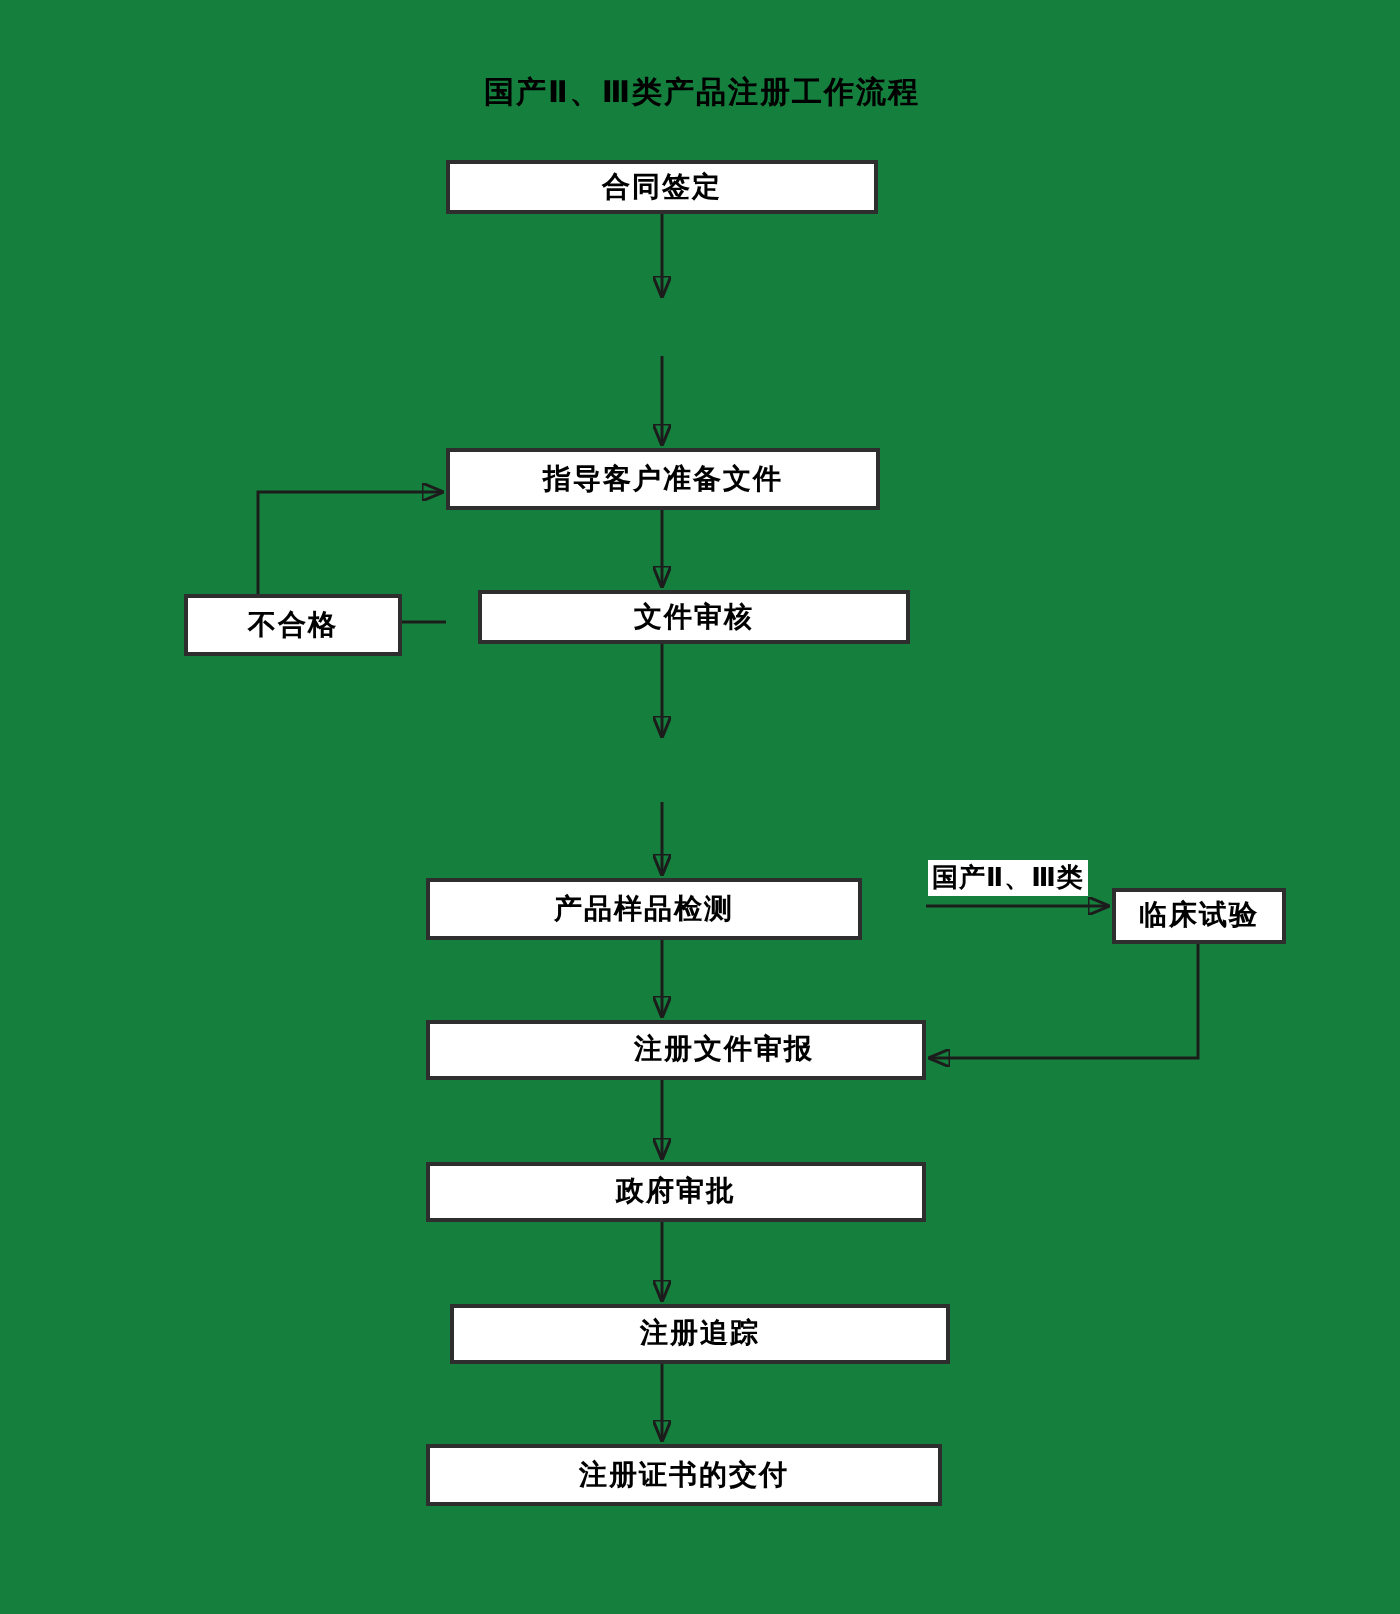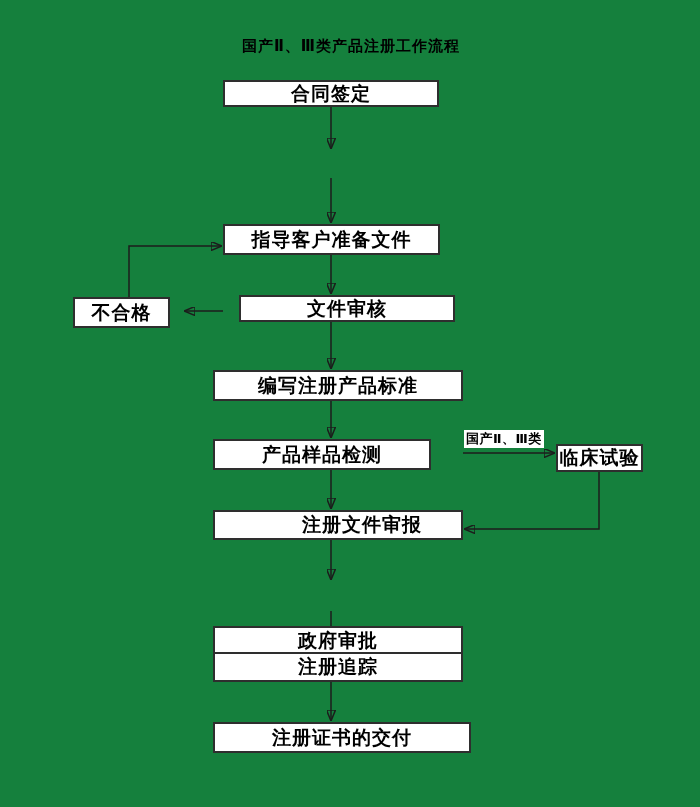--- a/index.html
+++ b/index.html
@@ -24,36 +24,36 @@
     white-space: nowrap;
   }
   .node {
     position: absolute;
     box-sizing: border-box;
     border: 2px solid #2e2e2e;
     background: #ffffff;
     display: flex;
     align-items: center;
     justify-content: center;
-    font-size: 19px;
+    font-size: 14px;
     font-weight: 700;
     letter-spacing: 1px;
     white-space: nowrap;
   }
   .n-contract       { left: 223px; top:  80px; width: 216px; height: 27px; }
   .n-classification { left: 223px; top: 150px; width: 216px; height: 28px; }
   .n-guide          { left: 223px; top: 224px; width: 217px; height: 31px; font-family: Liberation Mono, monospace; }
   .n-review         { left: 223px; top: 295px; width: 216px; height: 27px; margin-left: 16px; }
-  .n-unqualified    { left:  73px; top: 297px; width:  97px; height: 31px; }
+  .n-unqualified    { left:  92px; top: 297px; width:  109px; height: 31px; }
   .n-standard       { left: 213px; top: 370px; width: 250px; height: 31px; }
   .n-sample         { left: 213px; top: 439px; width: 218px; height: 31px; }
   .n-clinical       { left: 556px; top: 444px; width:  87px; height: 28px; }
   .n-submission     { left: 213px; top: 510px; width: 250px; height: 30px; padding-left: 48px; }
-  .n-government     { left: 213px; top: 581px; width: 250px; height: 30px; margin-top: 45px; }
-  .n-tracking       { left: 213px; top: 652px; width: 250px; height: 30px; }
+  .n-government     { left: 213px; top: 581px; width: 250px; height: 30px; }
+  .n-tracking       { left: 225px; top: 652px; width: 250px; height: 30px; }
   .n-delivery       { left: 213px; top: 722px; width: 258px; height: 31px; }
   .branch-label {
     position: absolute;
     left: 464px;
     top: 430px;
     font-size: 13px;
     font-weight: 700;
     letter-spacing: 0.5px;
     white-space: nowrap;
     background: #ffffff;
@@ -96,21 +96,20 @@
     <line x1="463" y1="453" x2="554" y2="453" marker-end="url(#ah)"></line>
     <path d="M599,472 L599,529 L465,529" marker-end="url(#ah)"></path>
   </svg>
 
   <div class="flow-title">国产Ⅱ、Ⅲ类产品注册工作流程</div>
 
   <div class="node n-contract">合同签定</div>
   <div class="node n-guide">指导客户准备文件</div>
   <div class="node n-review">文件审核</div>
   <div class="node n-unqualified">不合格</div>
-  <div class="node n-standard">编写注册产品标准</div>
   <div class="node n-sample">产品样品检测</div>
   <div class="node n-clinical">临床试验</div>
   <div class="node n-submission">注册文件审报</div>
   <div class="node n-government">政府审批</div>
   <div class="node n-tracking">注册追踪</div>
   <div class="node n-delivery">注册证书的交付</div>
 
   <div class="branch-label">国产Ⅱ、Ⅲ类</div>
 
 </div>

